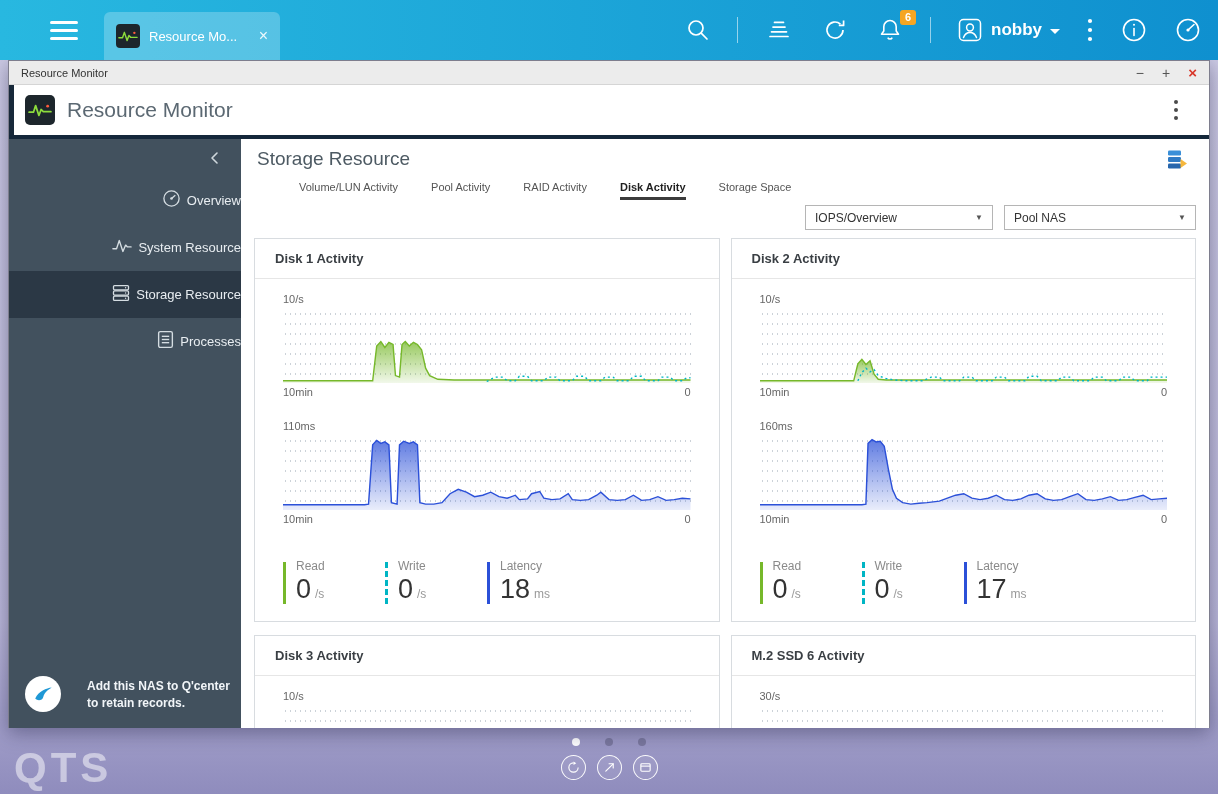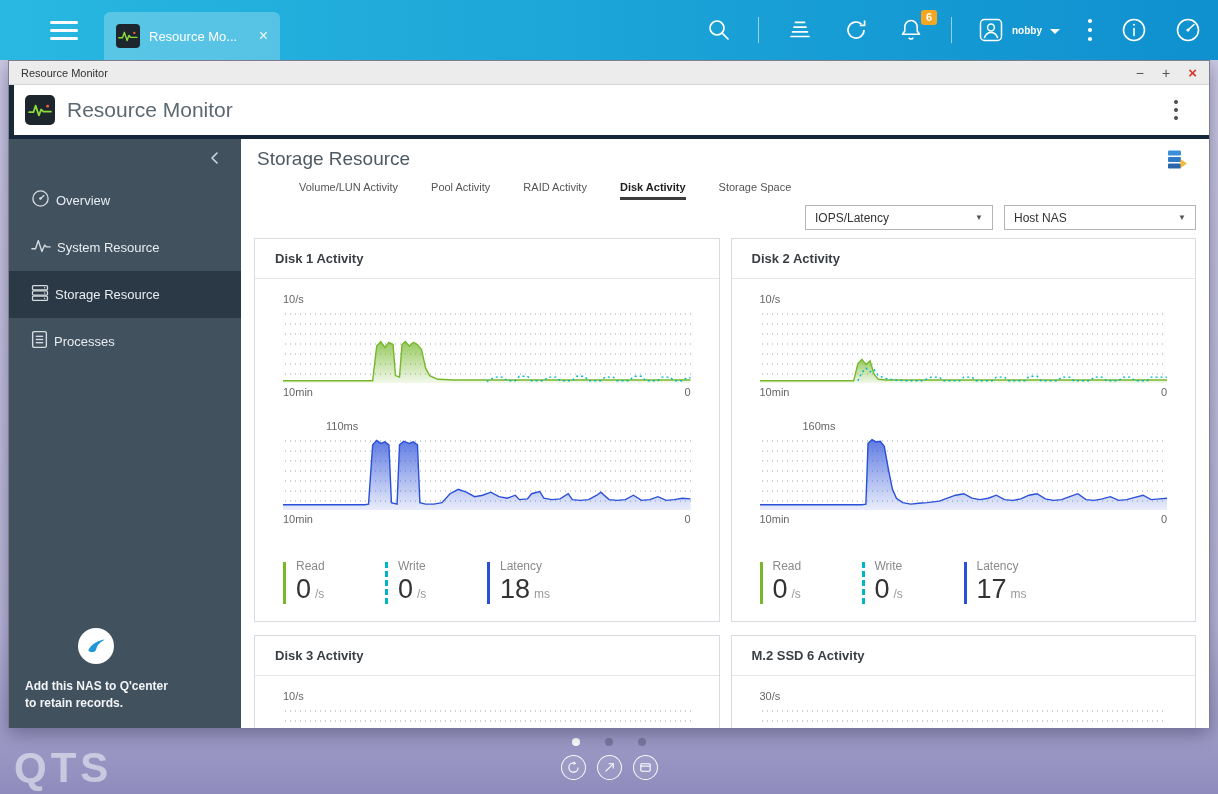--- a/index.html
+++ b/index.html
@@ -14,21 +14,21 @@
   .app-badge{width:24px;height:24px;background:#1d262c;border-radius:4px;display:flex;align-items:center;justify-content:center;flex-shrink:0;}
   .app-badge.large{width:30px;height:30px;border-radius:5px;}
   .task-tab-label{color:#fff;font-size:13px;margin-left:9px;white-space:nowrap;overflow:hidden;}
   .task-tab-close{margin-left:auto;color:#eef9fd;font-size:16px;line-height:1;cursor:pointer;}
   .tb-right{position:absolute;right:16px;top:0;height:60px;display:flex;align-items:center;gap:26px;}
   .tb-icon{display:flex;align-items:center;justify-content:center;cursor:pointer;}
   .tb-divider{width:1px;height:26px;background:rgba(255,255,255,0.55);}
   .bell-wrap{position:relative;}
   .badge{position:absolute;top:-6px;right:-12px;background:#f5a623;color:#fff;font-size:11px;font-weight:700;border-radius:3px;padding:1px 5px;line-height:13px;}
   .tb-user{display:flex;align-items:center;gap:8px;cursor:pointer;}
-  .tb-username{color:#fff;font-size:10px;font-weight:700;}
+  .tb-username{color:#fff;font-size:17px;font-weight:700;}
   .tb-caret{width:0;height:0;border-left:5px solid transparent;border-right:5px solid transparent;border-top:5px solid #fff;margin-top:2px;}
 
   
   .window{position:absolute;left:8px;top:60px;width:1202px;height:668px;background:#fff;border:1px solid #7e7e8e;box-shadow:0 5px 18px rgba(25,25,60,0.4);z-index:4;}
   .titlebar{height:24px;background:#ececec;border-bottom:1px solid #d5d5d5;display:flex;align-items:center;padding:0 12px;}
   .titlebar-title{font-size:11px;color:#333;}
   .win-controls{margin-left:auto;display:flex;align-items:center;gap:18px;}
   .win-btn{font-size:14px;color:#555;line-height:1;cursor:pointer;}
   .win-btn.close{color:#d8372a;font-weight:700;font-size:15px;}
 
@@ -37,24 +37,24 @@
   .app-title{font-size:21px;font-weight:400;color:#5b6872;margin-left:12px;}
   .header-kebab{margin-left:auto;margin-right:30px;cursor:pointer;display:flex;}
   .dark-divider{height:4px;background:#14273a;}
 
   .app-body{display:flex;height:589px;overflow:hidden;}
 
   
   .sidebar{width:232px;background:#42515e;flex-shrink:0;position:relative;}
   .collapse-row{height:38px;display:flex;justify-content:flex-end;align-items:center;padding-right:22px;}
   .collapse-btn{cursor:pointer;display:flex;}
-  .nav-item{height:47px;display:flex;align-items:center;padding-left:22px;gap:6px;cursor:pointer;}
+  .nav-item{height:47px;display:flex;align-items:center;padding-left:22px;gap:6px;cursor:pointer;justify-content:flex-end;}
   .nav-item.active{background:#2b3845;}
   .nav-label{color:#e8edf1;font-size:13px;}
-  .qcenter{position:absolute;left:16px;bottom:16px;display:flex;align-items:center;gap:14px;cursor:pointer;flex-direction:column;}
+  .qcenter{position:absolute;left:16px;bottom:16px;display:flex;align-items:flex-end;gap:26px;cursor:pointer;}
   .qcenter-circle{width:36px;height:36px;background:#fff;border-radius:50%;display:flex;align-items:center;justify-content:center;flex-shrink:0;}
   .qcenter-text{font-size:12px;font-weight:700;line-height:17px;color:#f1f5f8;}
 
   
   .content{flex:1;background:#fff;padding:0 13px;overflow:hidden;position:relative;}
   .content-head{display:flex;align-items:center;margin-top:9px;}
   .content-title{font-size:19px;font-weight:400;color:#4d5a63;margin-left:3px;flex:1;}
   .shortcut{margin-right:8px;cursor:pointer;display:flex;}
   .tabs-row{display:flex;margin-top:11px;padding-left:45px;}
   .tab-item{font-size:11px;color:#555;margin-right:33px;padding-bottom:7px;cursor:pointer;white-space:nowrap;}
@@ -64,21 +64,21 @@
   .select.wide{width:192px;}
   .select .caret{margin-left:auto;font-size:8px;color:#555;}
 
   .cards{display:grid;grid-template-columns:1fr 1fr;gap:13px 11px;margin-top:8px;}
   .card{border:1px solid #d8dce0;background:#fff;}
   .card.full{height:384px;}
   .card.partial{height:150px;}
   .card-header{height:40px;border-bottom:1px solid #e6e6e6;display:flex;align-items:center;padding-left:20px;font-size:13px;font-weight:700;color:#3a3f44;}
   .card-body{padding:0 28px;}
   .chart-maxlabel{margin-top:14px;font-size:11px;color:#666;}
-  .chart-maxlabel.second{margin-top:22px;margin-left:43px;}
+  .chart-maxlabel.second{margin-top:22px;}
   .chart-plot{height:74px;margin-top:4px;position:relative;
     background-image:radial-gradient(circle,#ccd2d8 0.9px,rgba(0,0,0,0) 1px);
     background-size:5px 10px;}
   .chart-plot.stub{height:40px;}
   .chart-plot svg{position:absolute;inset:0;}
   .chart-xrow{display:flex;justify-content:space-between;font-size:11px;color:#666;margin-top:3px;}
 
   .legend{display:flex;margin-top:34px;}
   .legend-item{display:flex;width:102px;}
   .legend-item:last-child{width:auto;}
@@ -299,25 +299,25 @@
         <div class="tabs-row">
           <span class="tab-item">Volume/LUN Activity</span>
           <span class="tab-item">Pool Activity</span>
           <span class="tab-item">RAID Activity</span>
           <span class="tab-item active">Disk Activity</span>
           <span class="tab-item">Storage Space</span>
         </div>
 
         <div class="filters-row">
           <div class="select">
-            <span>IOPS/Latency</span>
+            <span>IOPS/Overview</span>
             <span class="caret">▼</span>
           </div>
           <div class="select wide">
-            <span>Host NAS</span>
+            <span>Pool NAS</span>
             <span class="caret">▼</span>
           </div>
         </div>
 
         <div class="cards">
 
           <div class="card full">
             <div class="card-header">Disk 1 Activity</div>
             <div class="card-body">
               <div class="chart-maxlabel">10/s</div>

